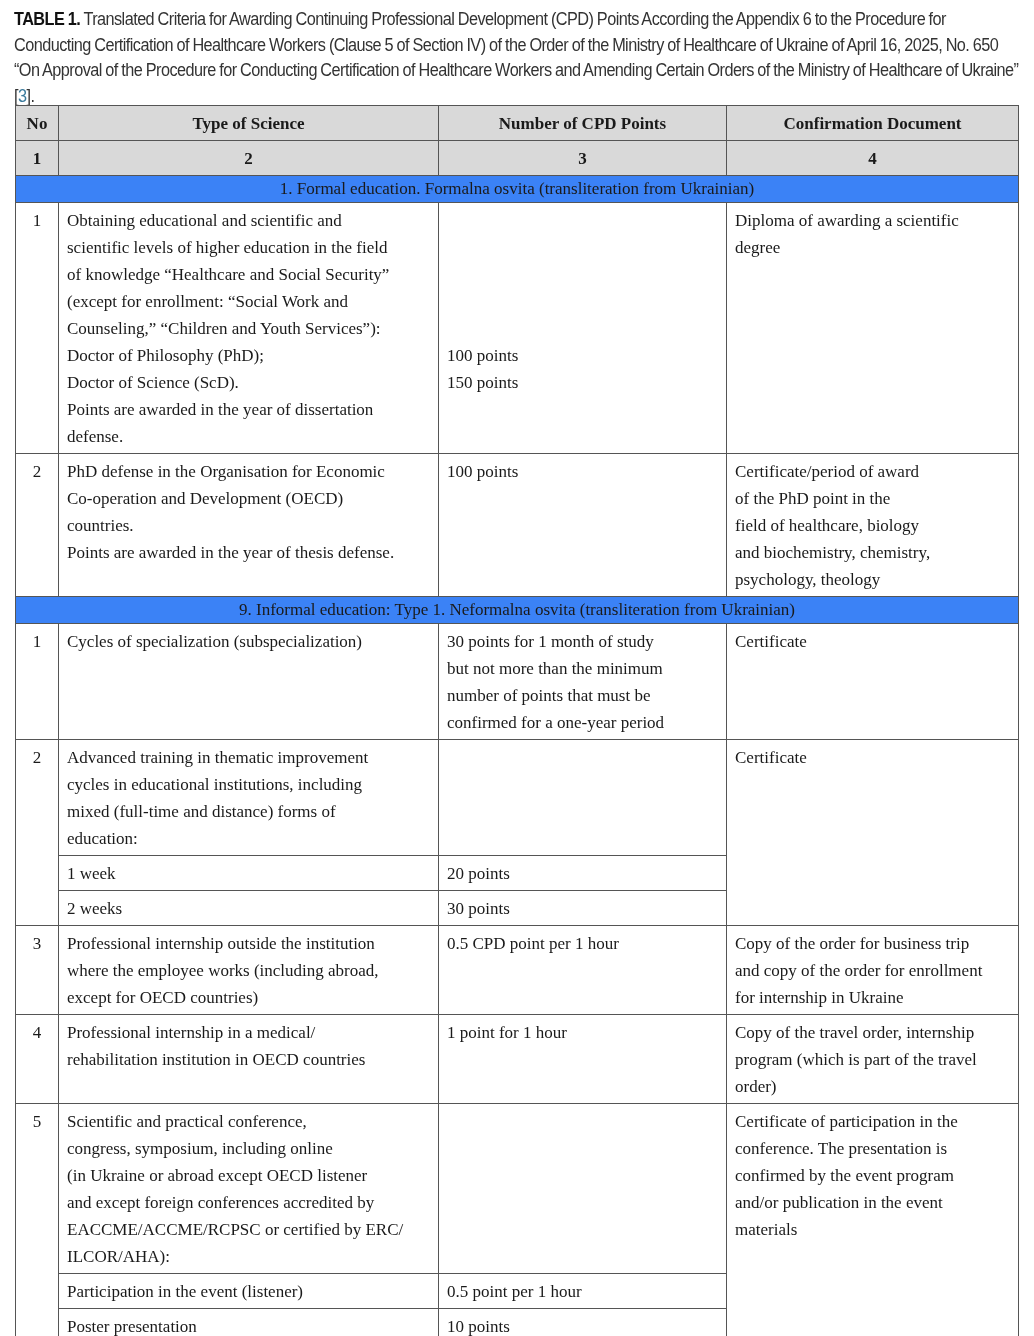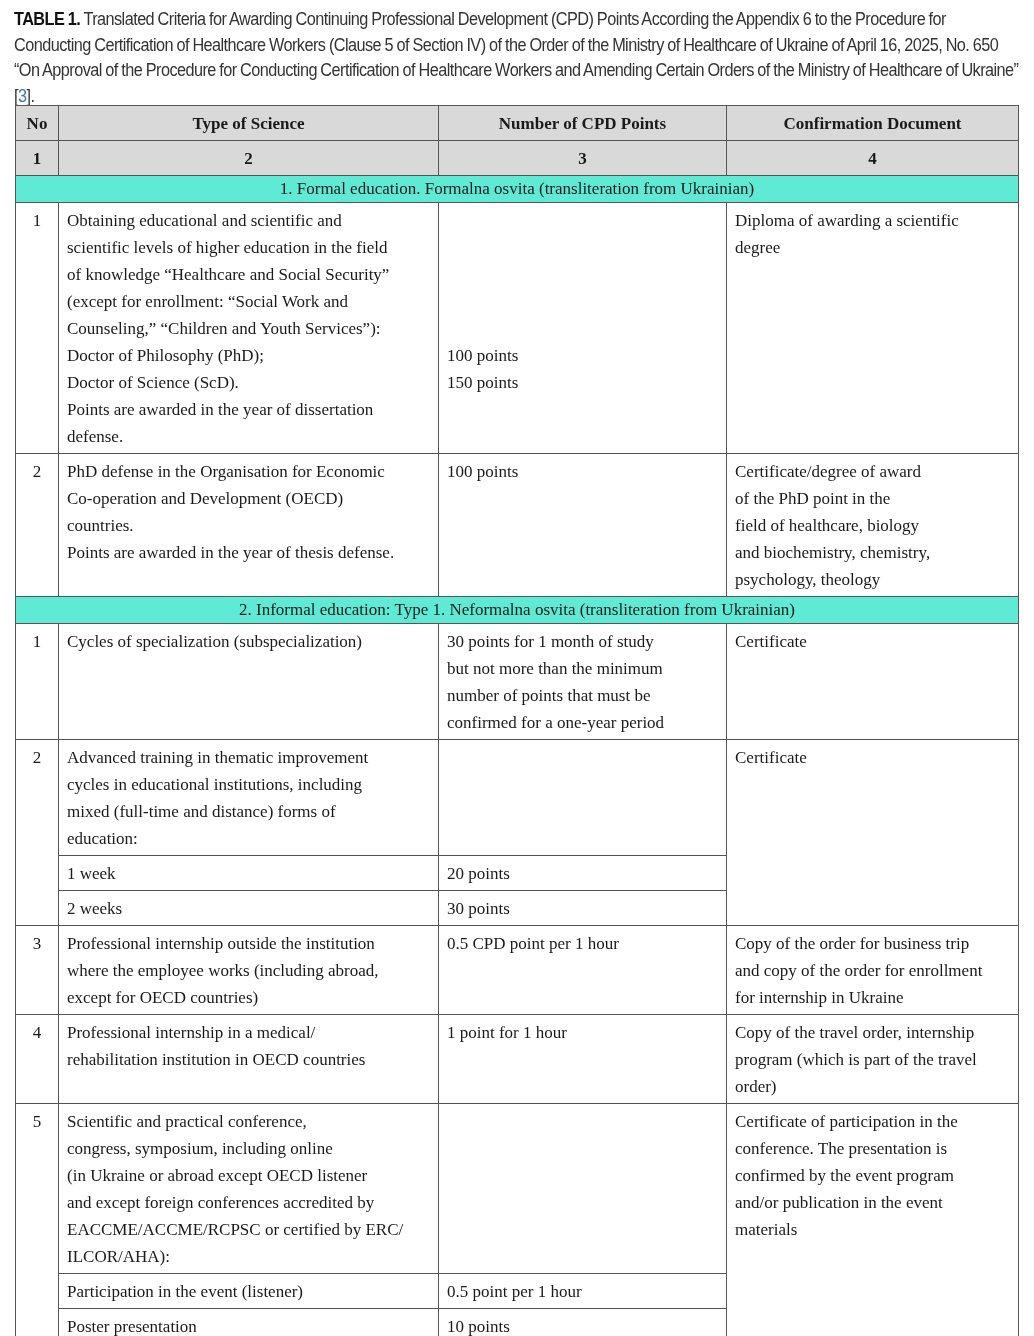--- a/index.html
+++ b/index.html
@@ -18,21 +18,21 @@
     position: absolute; left: 15px; top: 105px; width: 1003px;
     border-collapse: collapse; table-layout: fixed;
     font-family: "Liberation Serif", serif; font-size: 17px; color: #1a1a1a;
   }
   table.cpd td, table.cpd th {
     border: 1.5px solid #555555; vertical-align: top;
     padding: 4px 8px 3px 8px; line-height: 27px; margin-top: 24px;
   }
   col.c1 { width: 43px; } col.c2 { width: 380px; } col.c3 { width: 288px; } col.c4 { width: 292px; }
   thead th { background: #d9d9d9; font-weight: bold; text-align: center; line-height: 22px; padding: 2px 6px; }
-  tr.section td { background: #5eead4; text-align: center; line-height: 22px; padding: 2px 6px; }
+  tr.section td { background: #3b82f6; text-align: center; line-height: 22px; padding: 2px 6px; }
   td.no { text-align: center; }
   .ln { display: block; }
 </style>
 </head>
 <body>
 
 <div class="caption"><span class="lbl">TABLE 1.</span><span> Translated Criteria for Awarding Continuing Professional Development (CPD) Points According the Appendix 6 to the Procedure for Conducting Certification of Healthcare Workers (Clause 5 of Section IV) of the Order of the Ministry of Healthcare of Ukraine of April 16, 2025, No. 650 “On Approval of the Procedure for Conducting Certification of Healthcare Workers and Amending Certain Orders of the Ministry of Healthcare of Ukraine” [</span><span class="ref">3</span><span>].</span></div>
 
 <table class="cpd">
   <colgroup>
@@ -91,29 +91,29 @@
         <td>
           <span class="ln">PhD defense in the Organisation for Economic</span>
           <span class="ln">Co-operation and Development (OECD)</span>
           <span class="ln">countries.</span>
           <span class="ln">Points are awarded in the year of thesis defense.</span>
         </td>
         <td>
           <span class="ln">100 points</span>
         </td>
         <td rowspan="1">
-          <span class="ln">Certificate/degree of award</span>
+          <span class="ln">Certificate/period of award</span>
           <span class="ln">of the PhD point in the</span>
           <span class="ln">field of healthcare, biology</span>
           <span class="ln">and biochemistry, chemistry,</span>
           <span class="ln">psychology, theology</span>
         </td>
       </tr>
       <tr class="section">
-        <td colspan="4">2. Informal education: Type 1. Neformalna osvita (transliteration from Ukrainian)</td>
+        <td colspan="4">9. Informal education: Type 1. Neformalna osvita (transliteration from Ukrainian)</td>
       </tr>
       <tr>
         <td class="no" rowspan="1">1</td>
         <td>
           <span class="ln">Cycles of specialization (subspecialization)</span>
         </td>
         <td>
           <span class="ln">30 points for 1 month of study</span>
           <span class="ln">but not more than the minimum</span>
           <span class="ln">number of points that must be</span>

